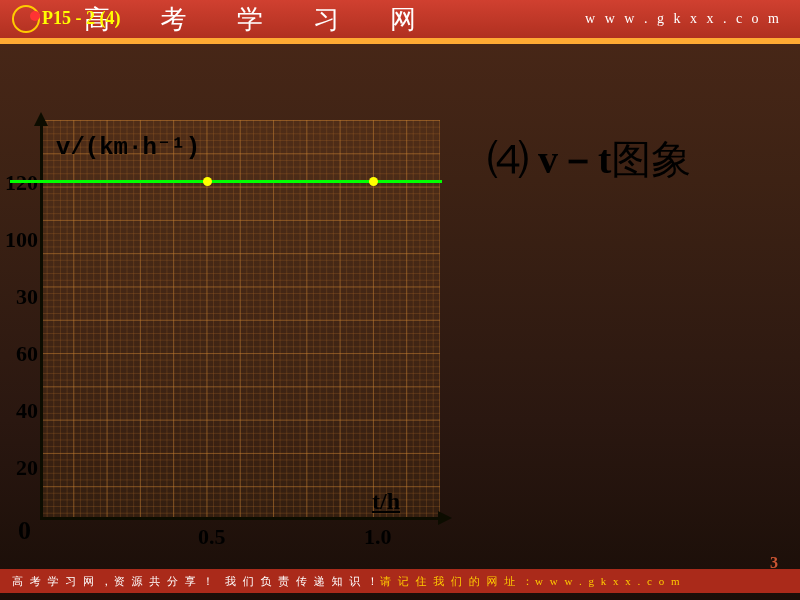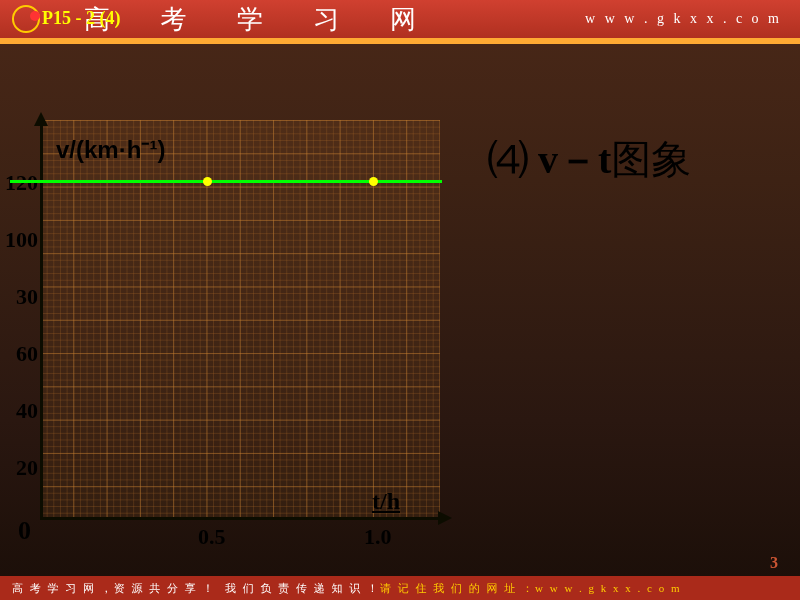--- a/index.html
+++ b/index.html
@@ -106,21 +106,21 @@
     border-top: 7px solid transparent;
     border-bottom: 7px solid transparent;
     border-left: 14px solid #0c0c00;
   }
   .y-label {
     position: absolute;
     left: 46px; top: 12px;
     color: #000;
     font-size: 24px;
     font-weight: bold;
-    font-family: Liberation Sans, sans-serif;
+    font-family: Liberation Mono, monospace;
   }
   .x-label {
     position: absolute;
     left: 362px; top: 368px;
     color: #000;
     font-size: 24px;
     font-weight: bold;
     font-family: "Times New Roman", serif;
     text-decoration: underline;
   }
@@ -180,21 +180,21 @@
   .page-num {
     position: absolute;
     right: 22px;
     bottom: 28px;
     color: #cc5533;
     font-size: 16px;
     font-weight: bold;
   }
   .bottom-bar {
     position: absolute;
-    bottom: 0; left: 0;
+    bottom: 7px; left: 0;
     width: 800px; height: 22px;
     background: #aa2a1a;
     color: #fff;
     font-size: 11px;
     letter-spacing: 2px;
     display: flex;
     align-items: center;
     padding: 12px 12px;
   }
   .bottom-bar .accent { color: #ffcc00; }

